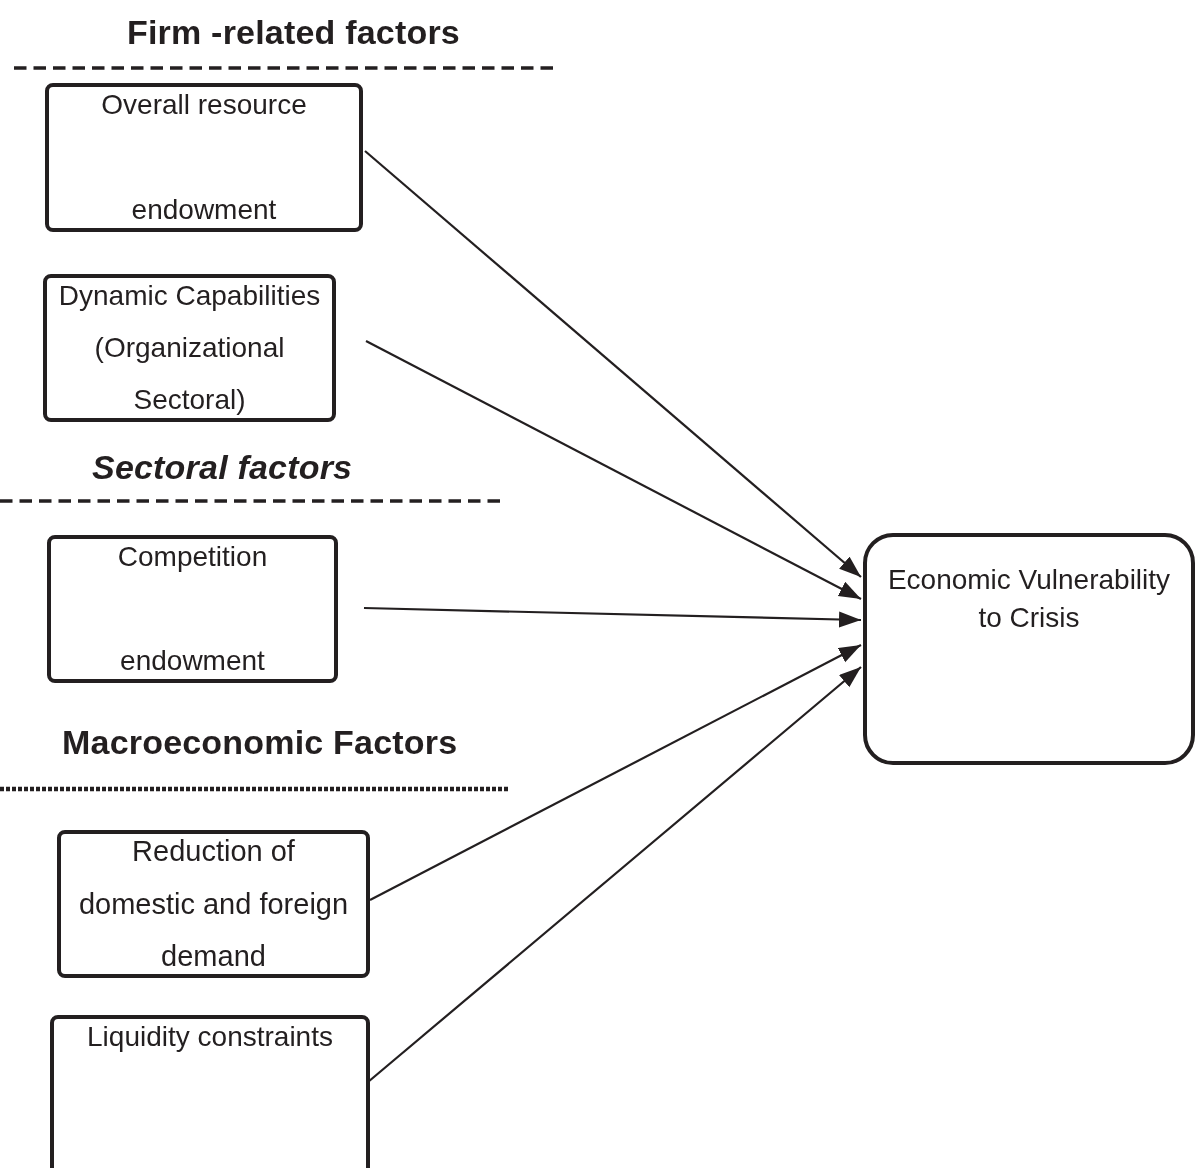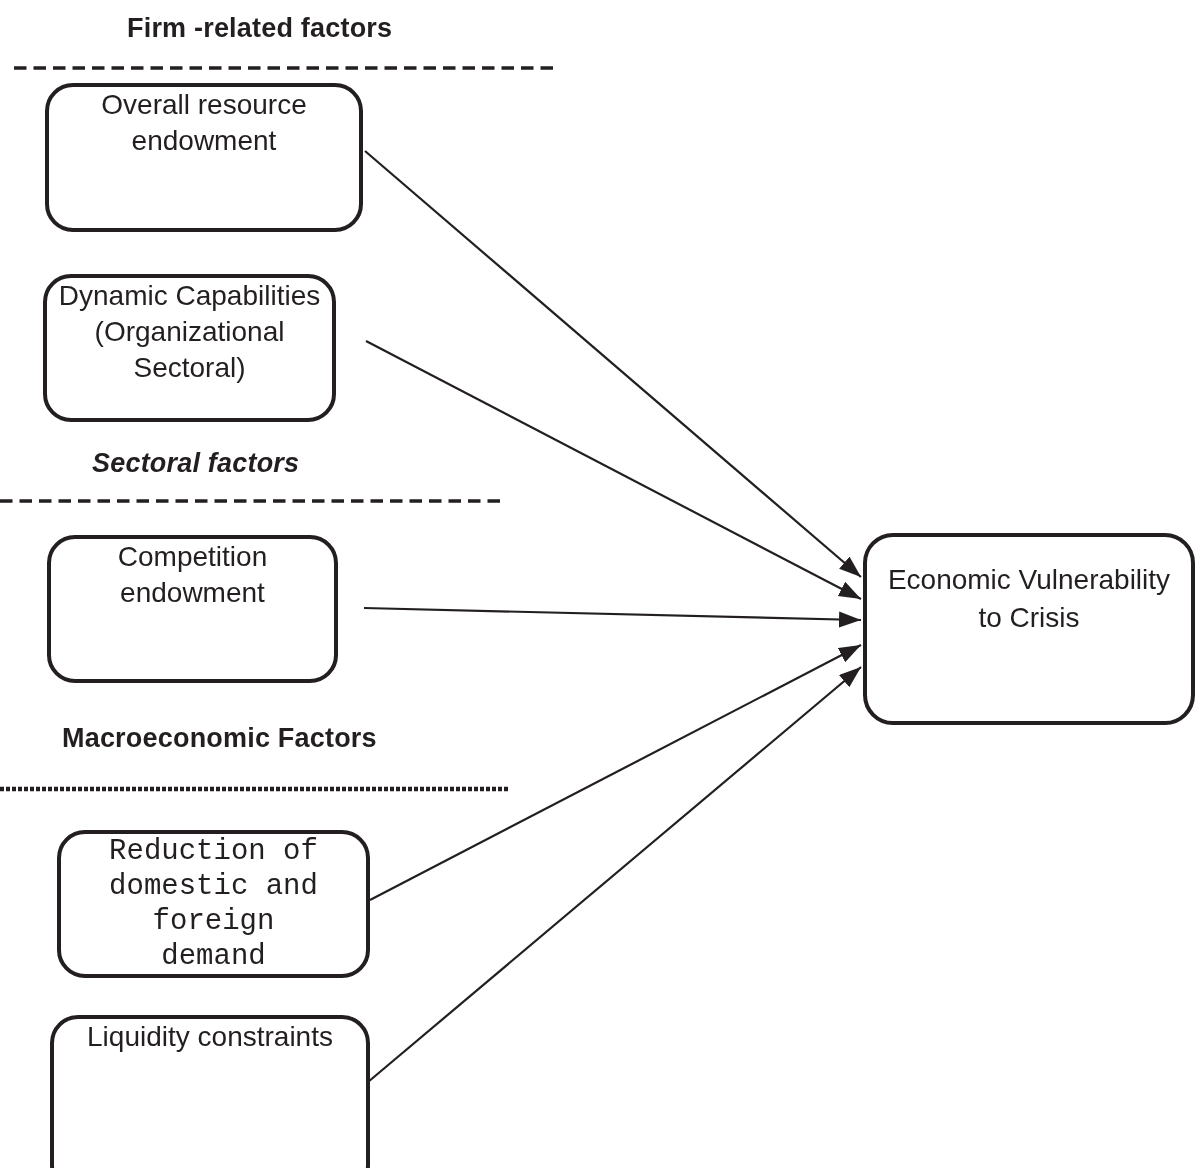--- a/index.html
+++ b/index.html
@@ -27,50 +27,50 @@
   .dashed-line{
     stroke:var(--stroke);
     fill:none;
   }
   .dash-wide{stroke-width:3.6;stroke-dasharray:12.5 7;}
   .dash-dense{stroke-width:4.6;stroke-dasharray:4 2;}
   marker path{fill:var(--stroke);}
   .section-header{
     position:absolute;
     font-weight:bold;
-    font-size:27px;
+    font-size:34px;
     letter-spacing:0.2px;
     white-space:nowrap;
   }
   .hdr-firm{left:127px;top:13px;}
   .hdr-sectoral{left:92px;top:448px;font-style:italic;}
   .hdr-macro{left:62px;top:723px;}
   .node{
     position:absolute;
     border:4px solid var(--stroke);
-    border-radius:28px;
+    border-radius:8px;
     background:var(--bg);
     box-sizing:border-box;
     display:flex;
     flex-direction:column;
     align-items:center;
-    justify-content:flex-start;
+    justify-content:space-between;
     text-align:center;
     font-size:28px;
     line-height:36px;
   }
   .box-1{left:45px;top:83px;width:318px;height:149px;}
   .box-2{left:43px;top:274px;width:293px;height:148px;}
   .box-3{left:47px;top:535px;width:291px;height:148px;}
   .box-4{left:57px;top:830px;width:313px;height:148px;
-         font-family:Liberation Mono, monospace;
+         font-family:Liberation Sans, sans-serif;
          font-size:29px;line-height:35px;}
   .box-5{left:50px;top:1015px;width:320px;height:178px;}
   .box-outcome{
-    left:863px;top:533px;width:332px;height:192px;
+    left:863px;top:533px;width:332px;height:232px;
     border-radius:30px;
     justify-content:flex-start;
     padding-top:24px;
     line-height:38px;
   }
 </style>
 </head>
 <body>
 
 <div class="canvas">

